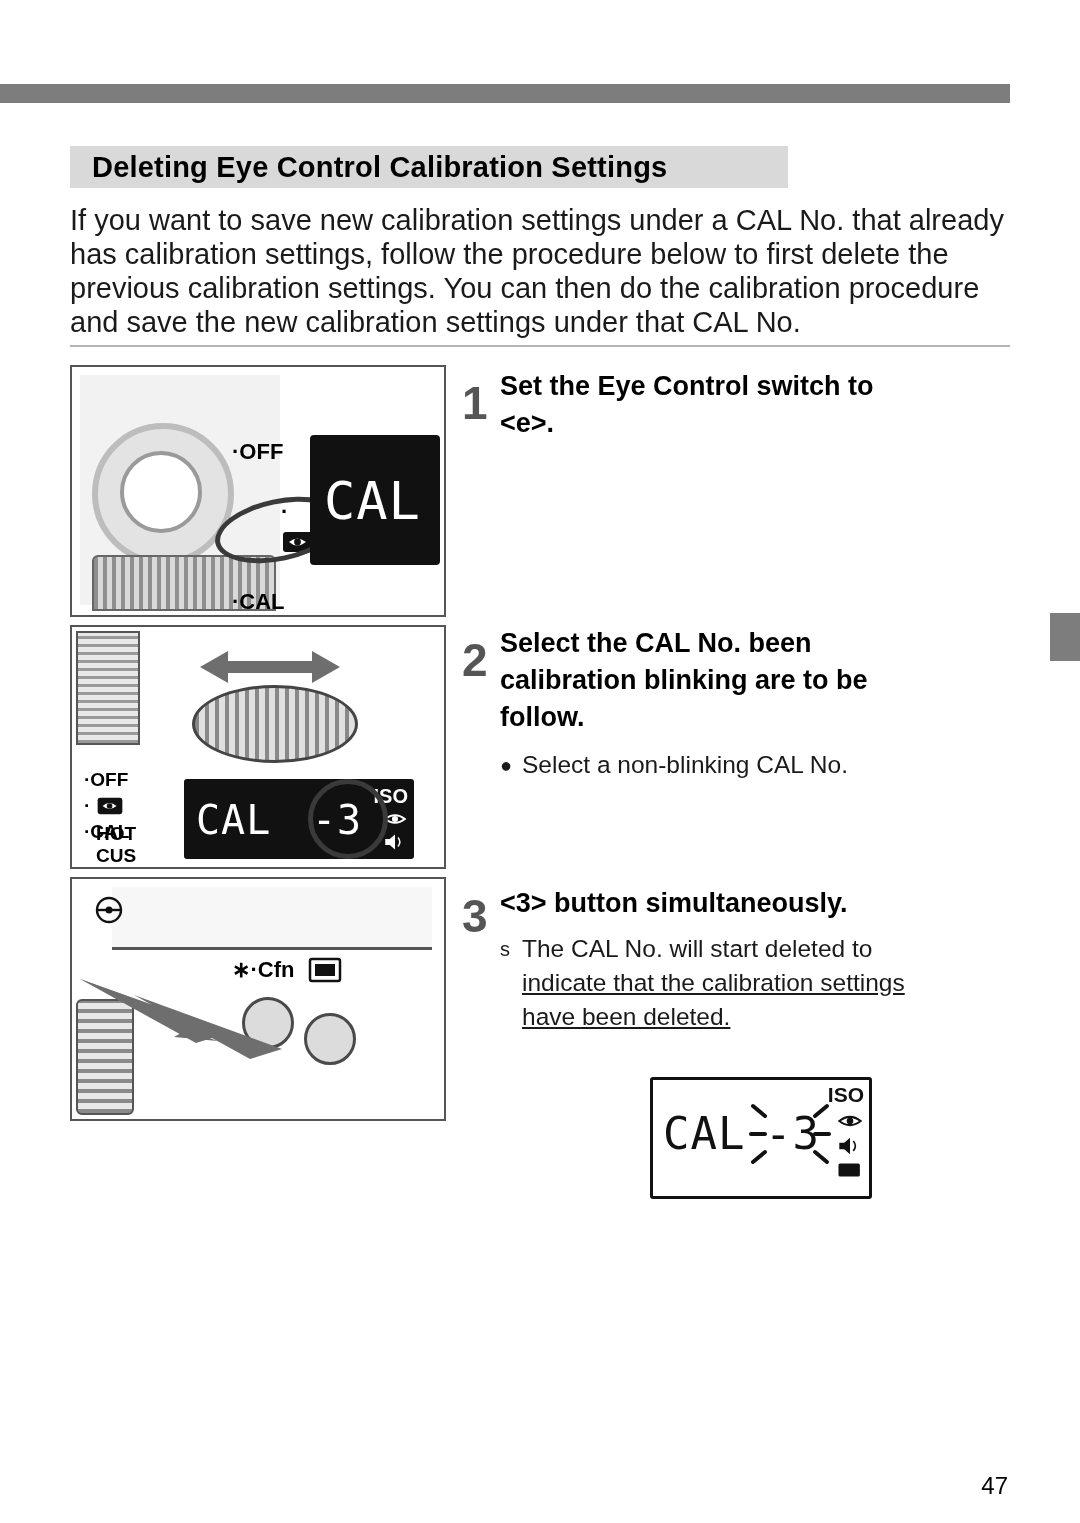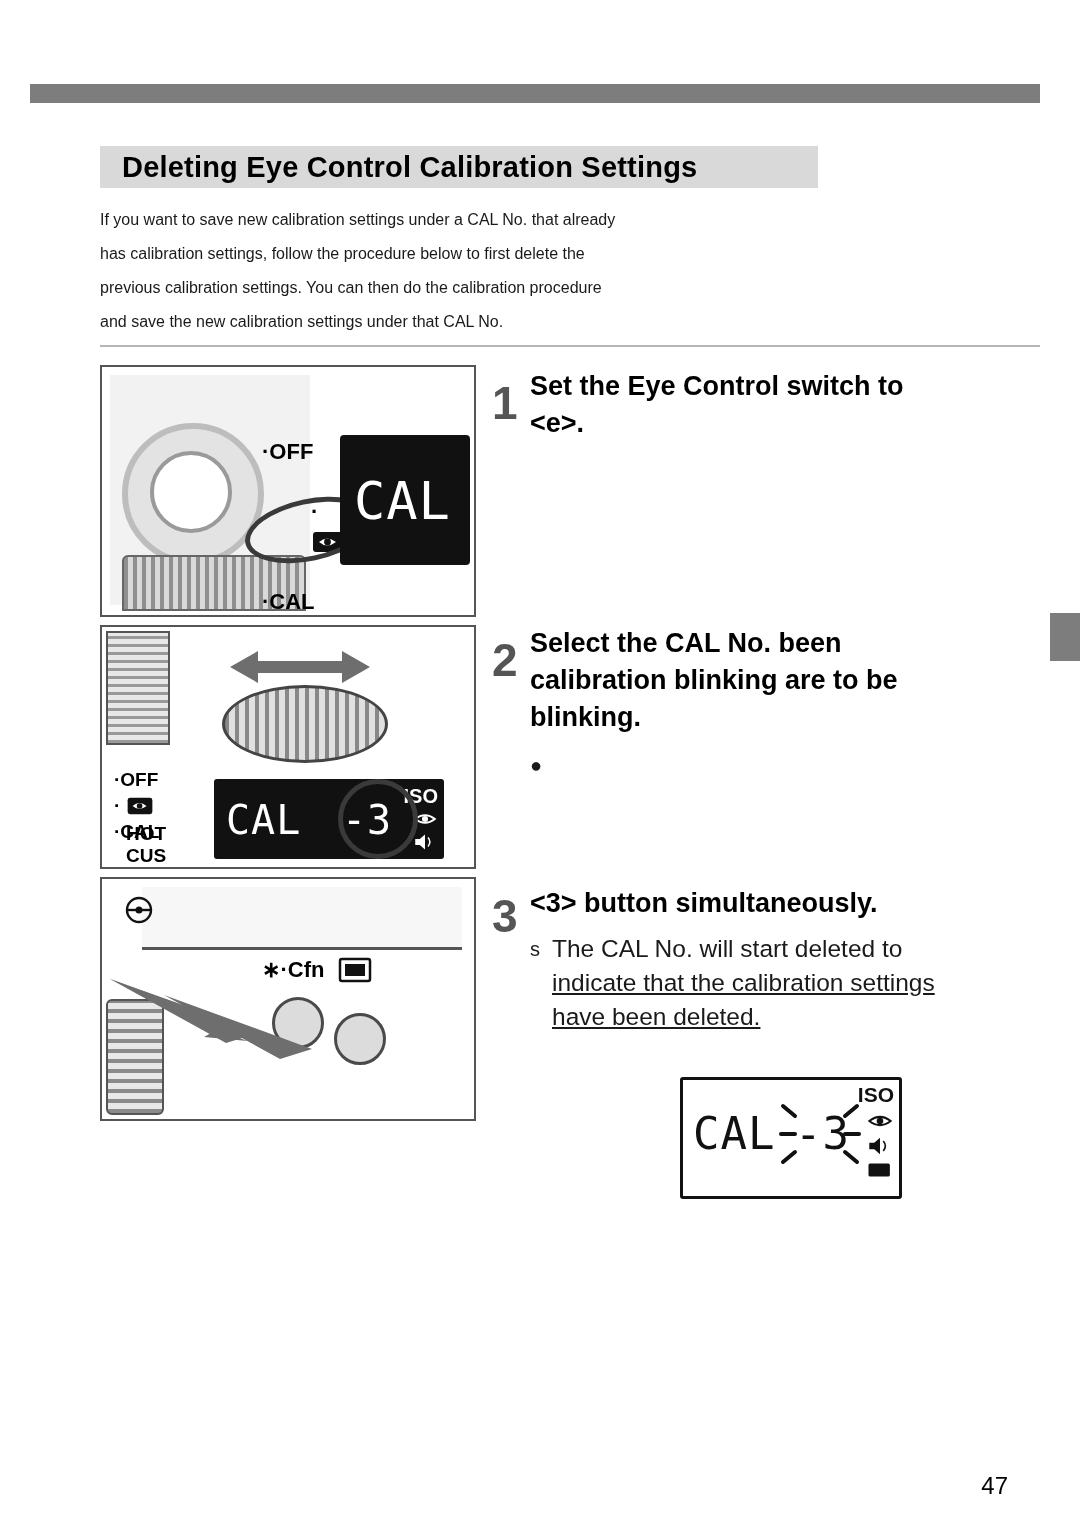--- a/index.html
+++ b/index.html
@@ -11,21 +11,20 @@
     width: 1080px;
     height: 1523px;
     position: relative;
     font-family: "Liberation Sans", sans-serif;
     color: #000000;
     overflow: hidden;
   }
   .page {
     position: absolute;
     inset: 0;
-    margin-left: 30px;
   }
   
   .top-bar {
     position: absolute;
     left: 0;
     top: 84px;
     width: 1010px;
     height: 19px;
     background: #7d7d7d;
   }
@@ -56,21 +55,21 @@
     padding-left: 22px;
     white-space: pre;
     color: #000;
   }
   
   .intro {
     position: absolute;
     left: 70px;
     top: 203px;
     width: 940px;
-    font-size: 16px;
+    font-size: 29px;
     line-height: 34px;
     color: #1a1a1a;
   }
   .intro div { white-space: pre; }
   .hr {
     position: absolute;
     left: 70px;
     top: 345px;
     width: 940px;
     height: 2px;
@@ -387,23 +386,24 @@
   <div class="step-num step1num">1</div>
   <div class="step step1">
     <div class="step-head">Set the Eye Control switch to</div>
     <div class="step-head">&lt;e&gt;.</div>
   </div>
 
   <div class="step-num step2num">2</div>
   <div class="step step2">
     <div class="step-head">Select the CAL No. been</div>
     <div class="step-head">calibration blinking are to be</div>
-    <div class="step-head">blinking.</div>
+    <div class="step-head">follow.</div>
     <div class="bullet-line" style="margin-top:12px;">
       <span class="bullet-dot">●</span>
+      <span>Select a non-blinking CAL No.</span>
     </div>
   </div>
 
   <div class="step-num step3num">3</div>
   <div class="step step3">
     <div class="step-head">&lt;3&gt; button simultaneously.</div>
     <div class="bullet-line" style="margin-top:10px;">
       <span class="bullet-dot">s</span>
       <span>The CAL No. will start deleted to</span>
     </div>

